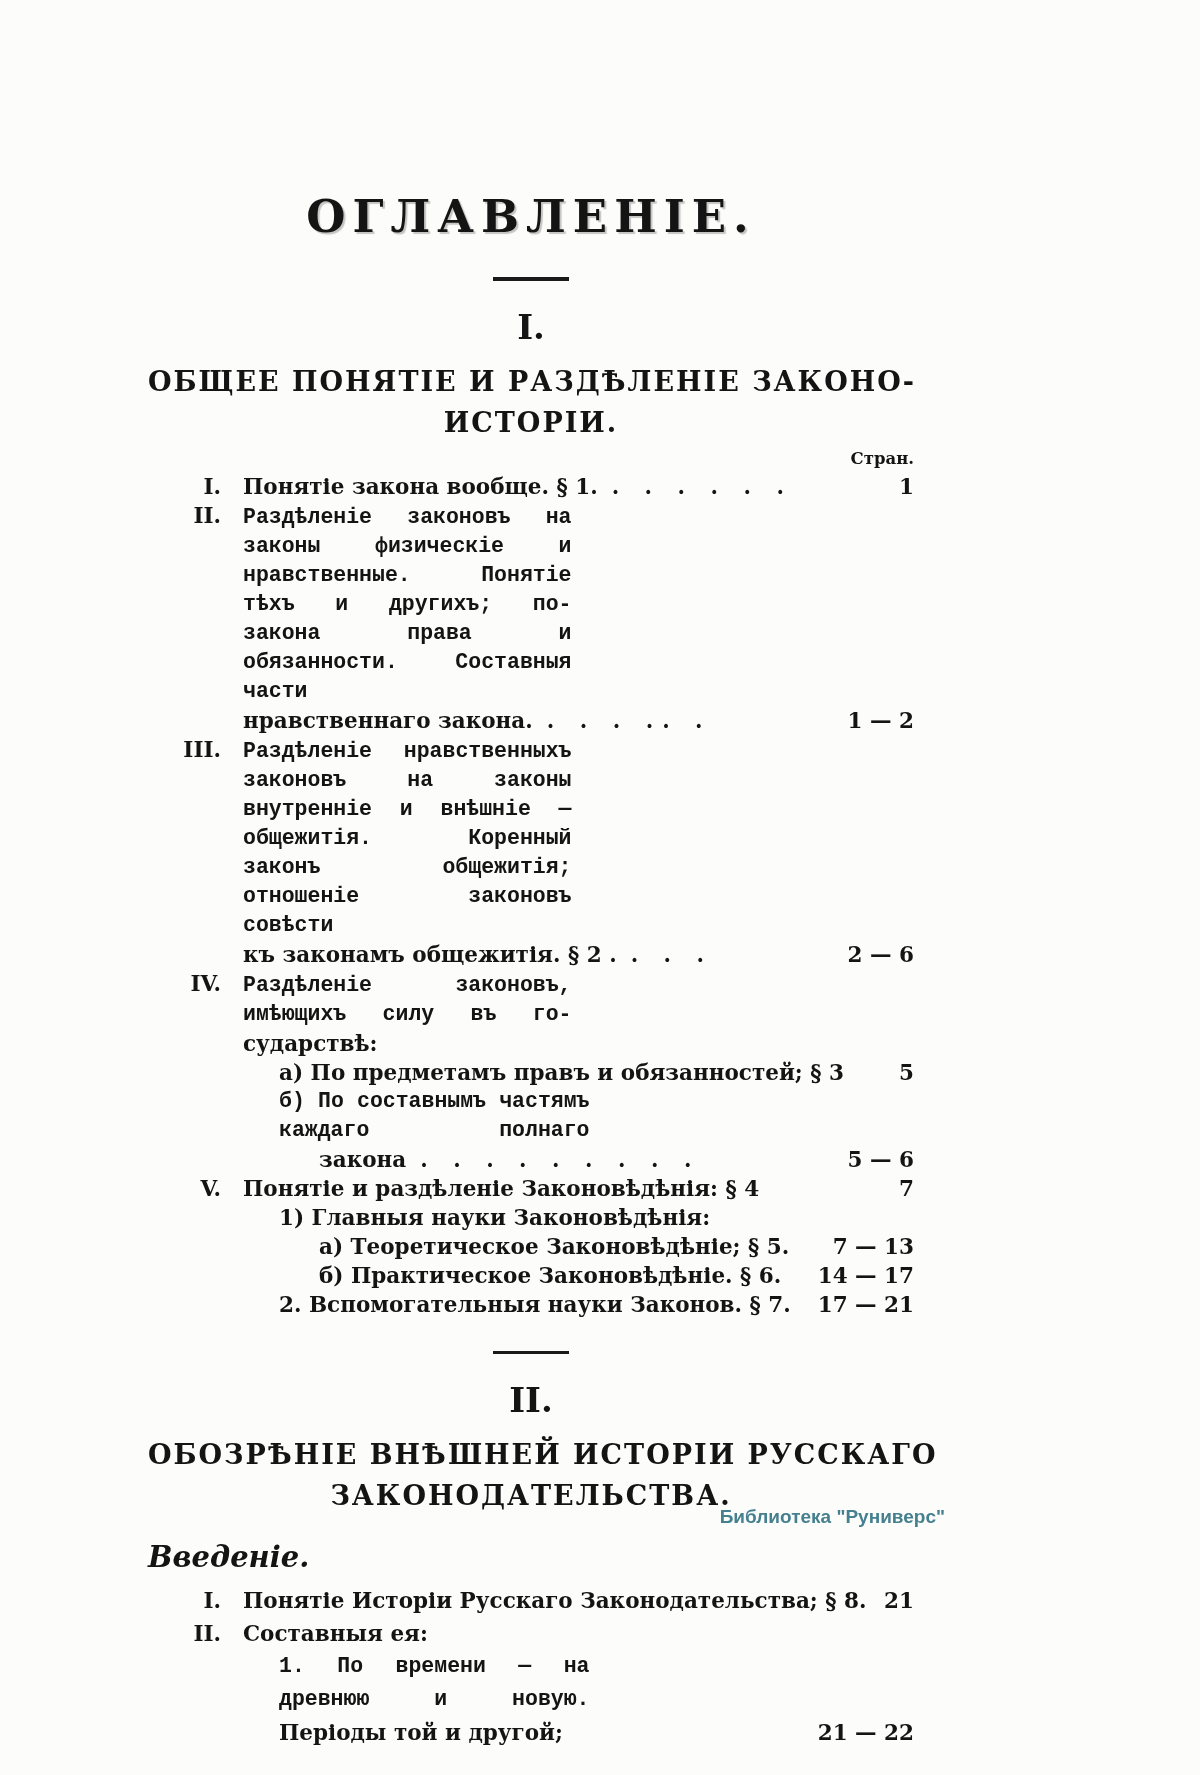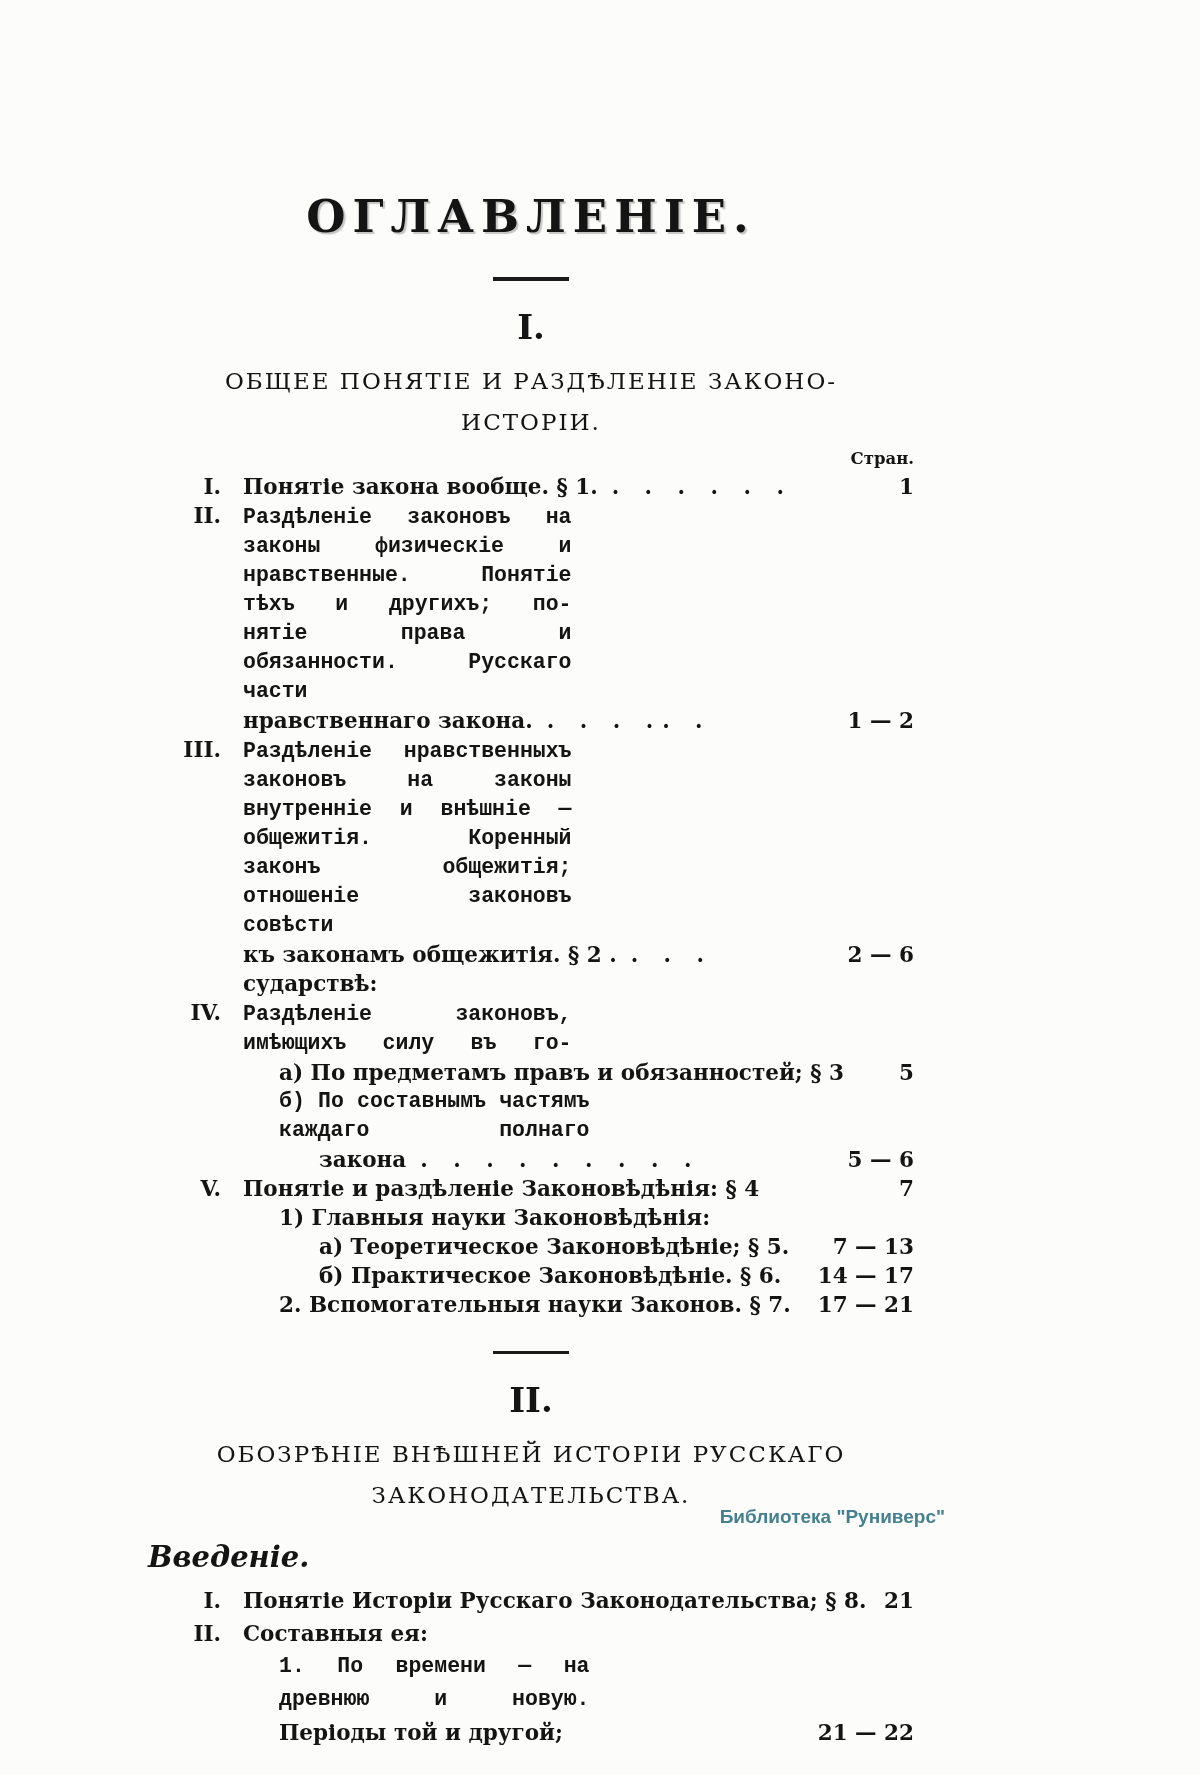--- a/index.html
+++ b/index.html
@@ -36,22 +36,22 @@
   .rule.rule2 { margin-top: 32px; height: 3px; }
   .secnum {
     margin-top: 26px;
     text-align: center;
     font-size: 34px;
     font-weight: bold;
   }
   .heading {
     margin: 14px 0 0;
     text-align: center;
-    font-size: 23px;
-    font-weight: normal;
+    font-size: 27px;
+    font-weight: bold;
     letter-spacing: 2px;
     line-height: 41px;
     white-space: nowrap;
   }
   .pages-label {
     margin-top: 6px;
     text-align: right;
     font-size: 16.5px;
     font-weight: bold;
   }
@@ -137,21 +137,21 @@
             <span class="pg"></span>
           </div>
           <div class="row">
             <span class="lbl"></span>
             <span class="txt j">нравственные. Понятіе тѣхъ и другихъ; по-</span>
             <span class="dots"></span>
             <span class="pg"></span>
           </div>
           <div class="row">
             <span class="lbl"></span>
-            <span class="txt j">нятіе права и обязанности. Русскаго части</span>
+            <span class="txt j">закона права и обязанности. Составныя части</span>
             <span class="dots"></span>
             <span class="pg"></span>
           </div>
           <div class="row">
             <span class="lbl"></span>
             <span class="txt">нравственнаго закона.</span>
             <span class="dots">. . . .. .</span>
             <span class="pg">1 — 2</span>
           </div>
           <div class="row">
@@ -172,28 +172,28 @@
             <span class="dots"></span>
             <span class="pg"></span>
           </div>
           <div class="row">
             <span class="lbl"></span>
             <span class="txt">къ законамъ общежитія. § 2 .</span>
             <span class="dots">. . .</span>
             <span class="pg">2 — 6</span>
           </div>
           <div class="row">
-            <span class="lbl"></span>
-            <span class="txt">сударствѣ:</span>
-            <span class="dots"></span>
-            <span class="pg"></span>
-          </div>
-          <div class="row">
             <span class="lbl">IV.</span>
             <span class="txt j">Раздѣленіе законовъ, имѣющихъ силу въ го-</span>
+            <span class="dots"></span>
+            <span class="pg"></span>
+          </div>
+          <div class="row">
+            <span class="lbl"></span>
+            <span class="txt">сударствѣ:</span>
             <span class="dots"></span>
             <span class="pg"></span>
           </div>
           <div class="row">
             <span class="lbl"></span>
             <span class="txt ind1">а) По предметамъ правъ и обязанностей; § 3</span>
             <span class="dots"></span>
             <span class="pg">5</span>
           </div>
           <div class="row">

